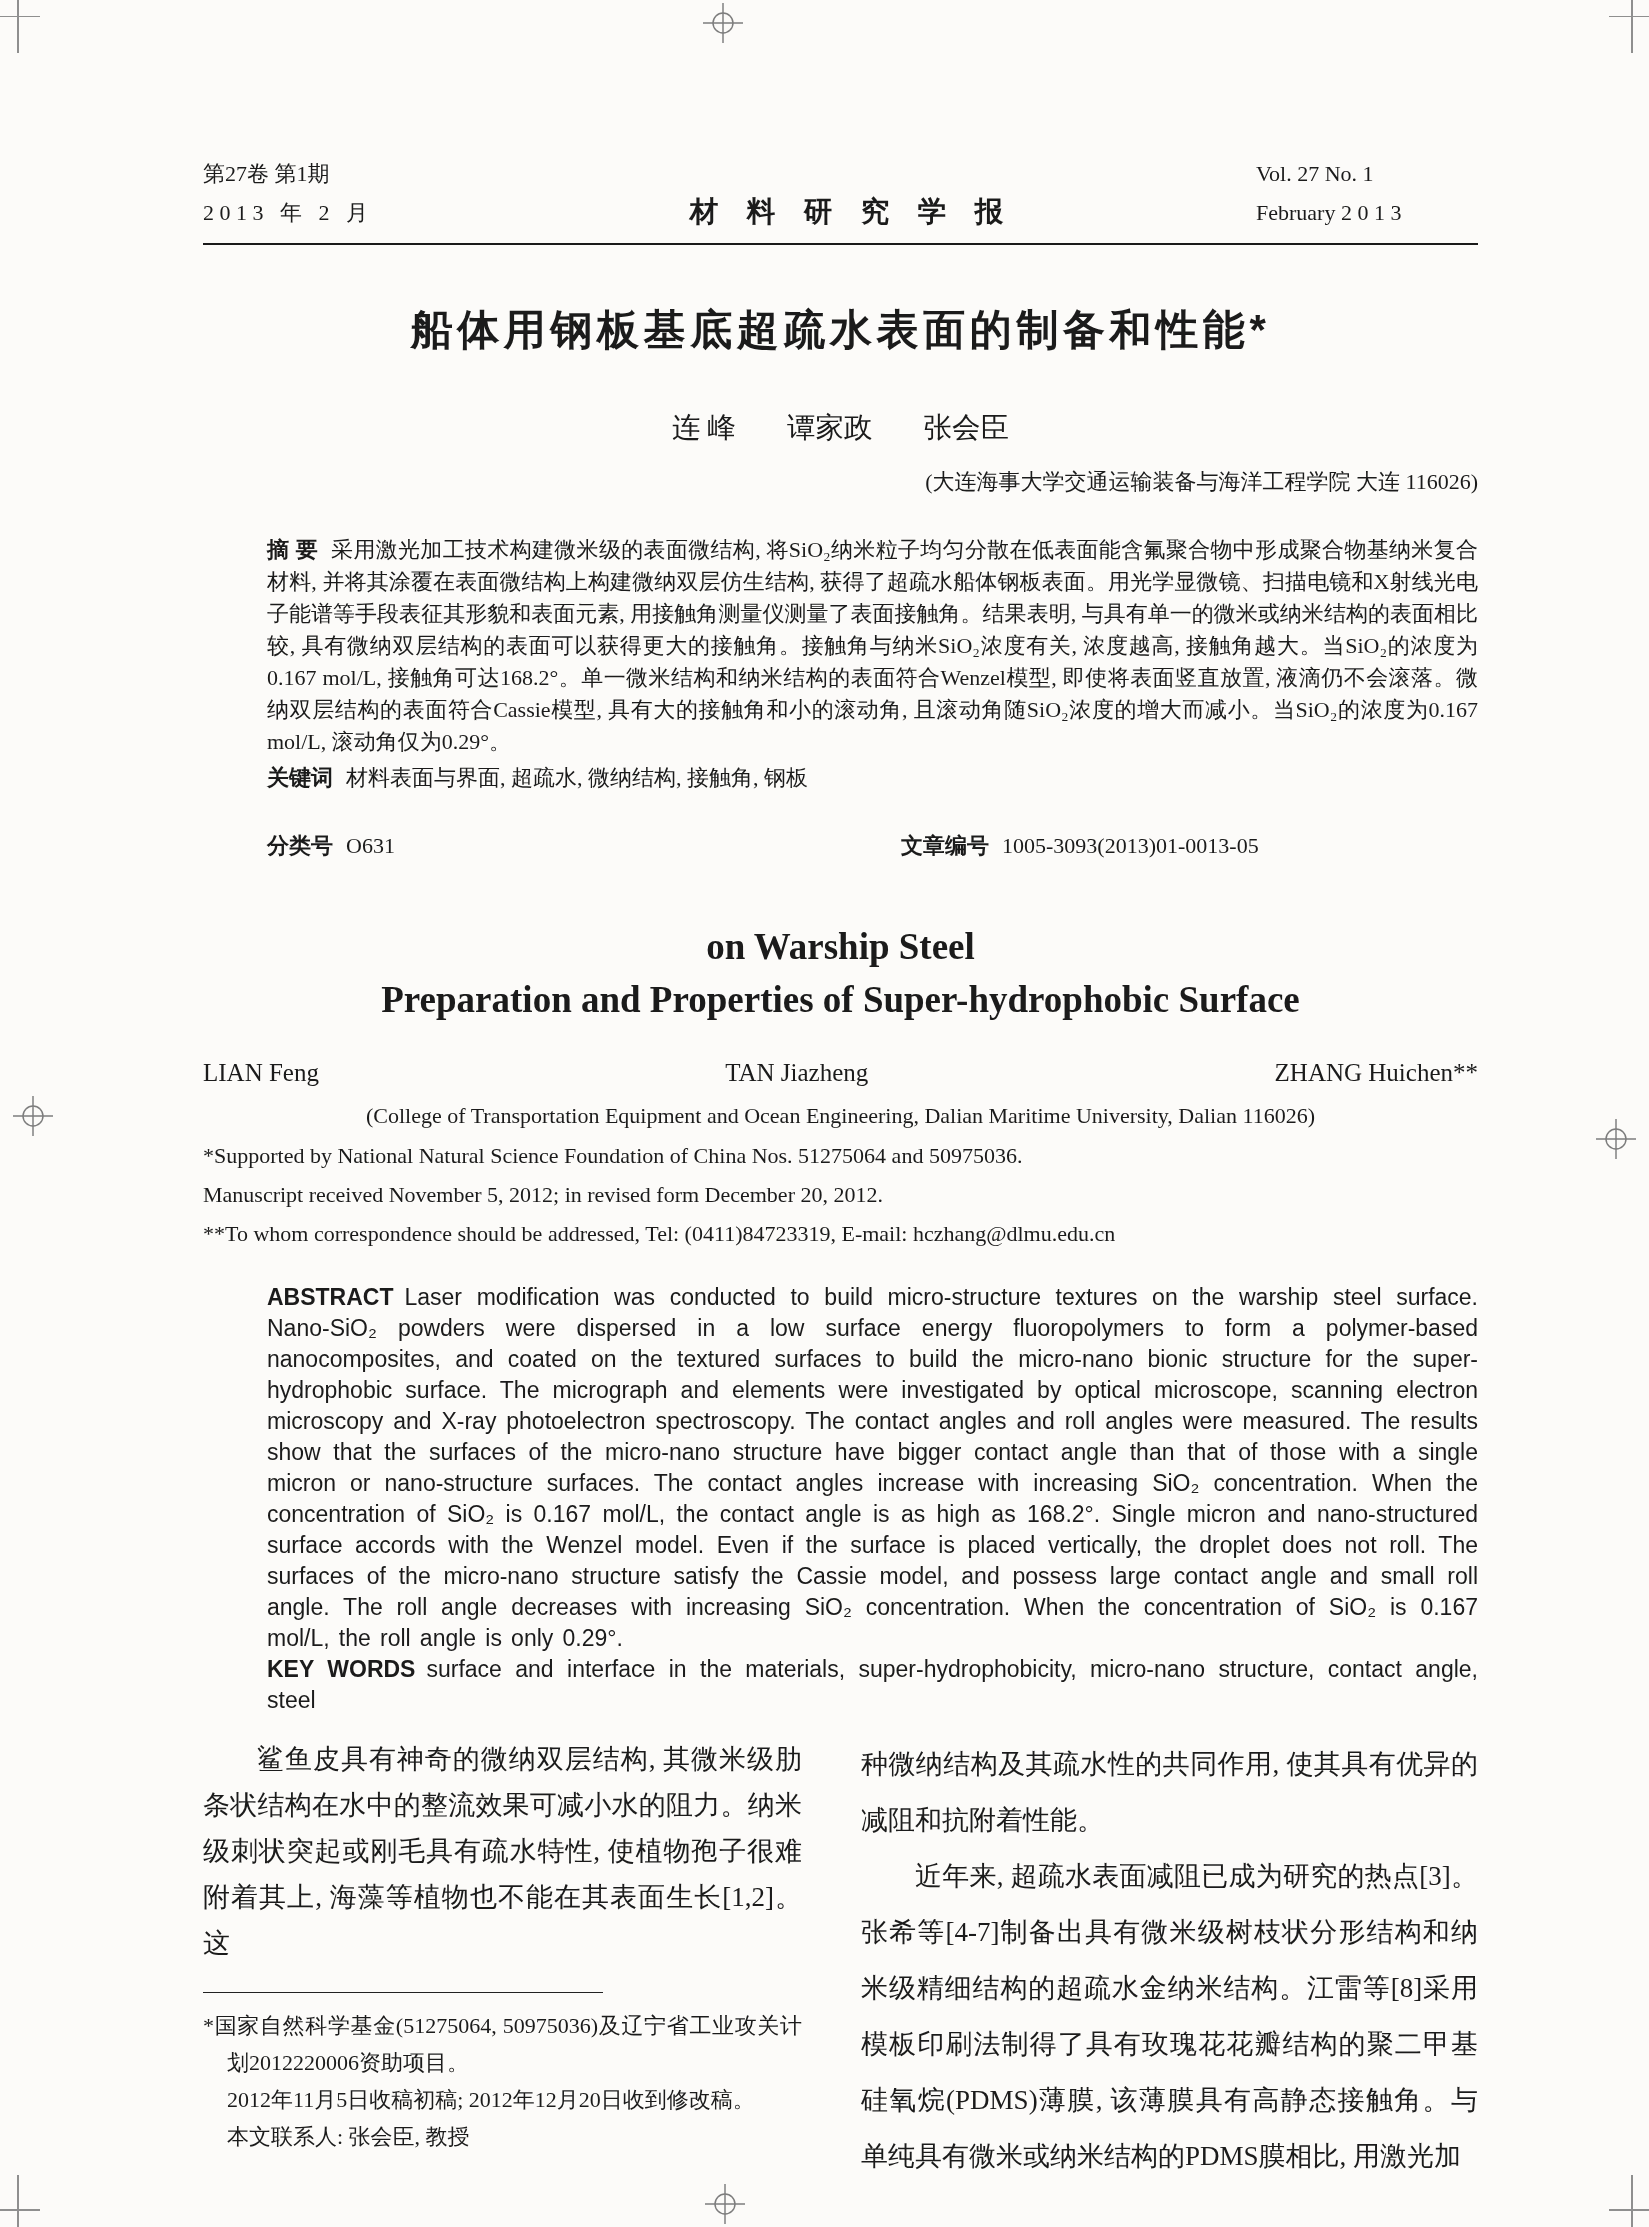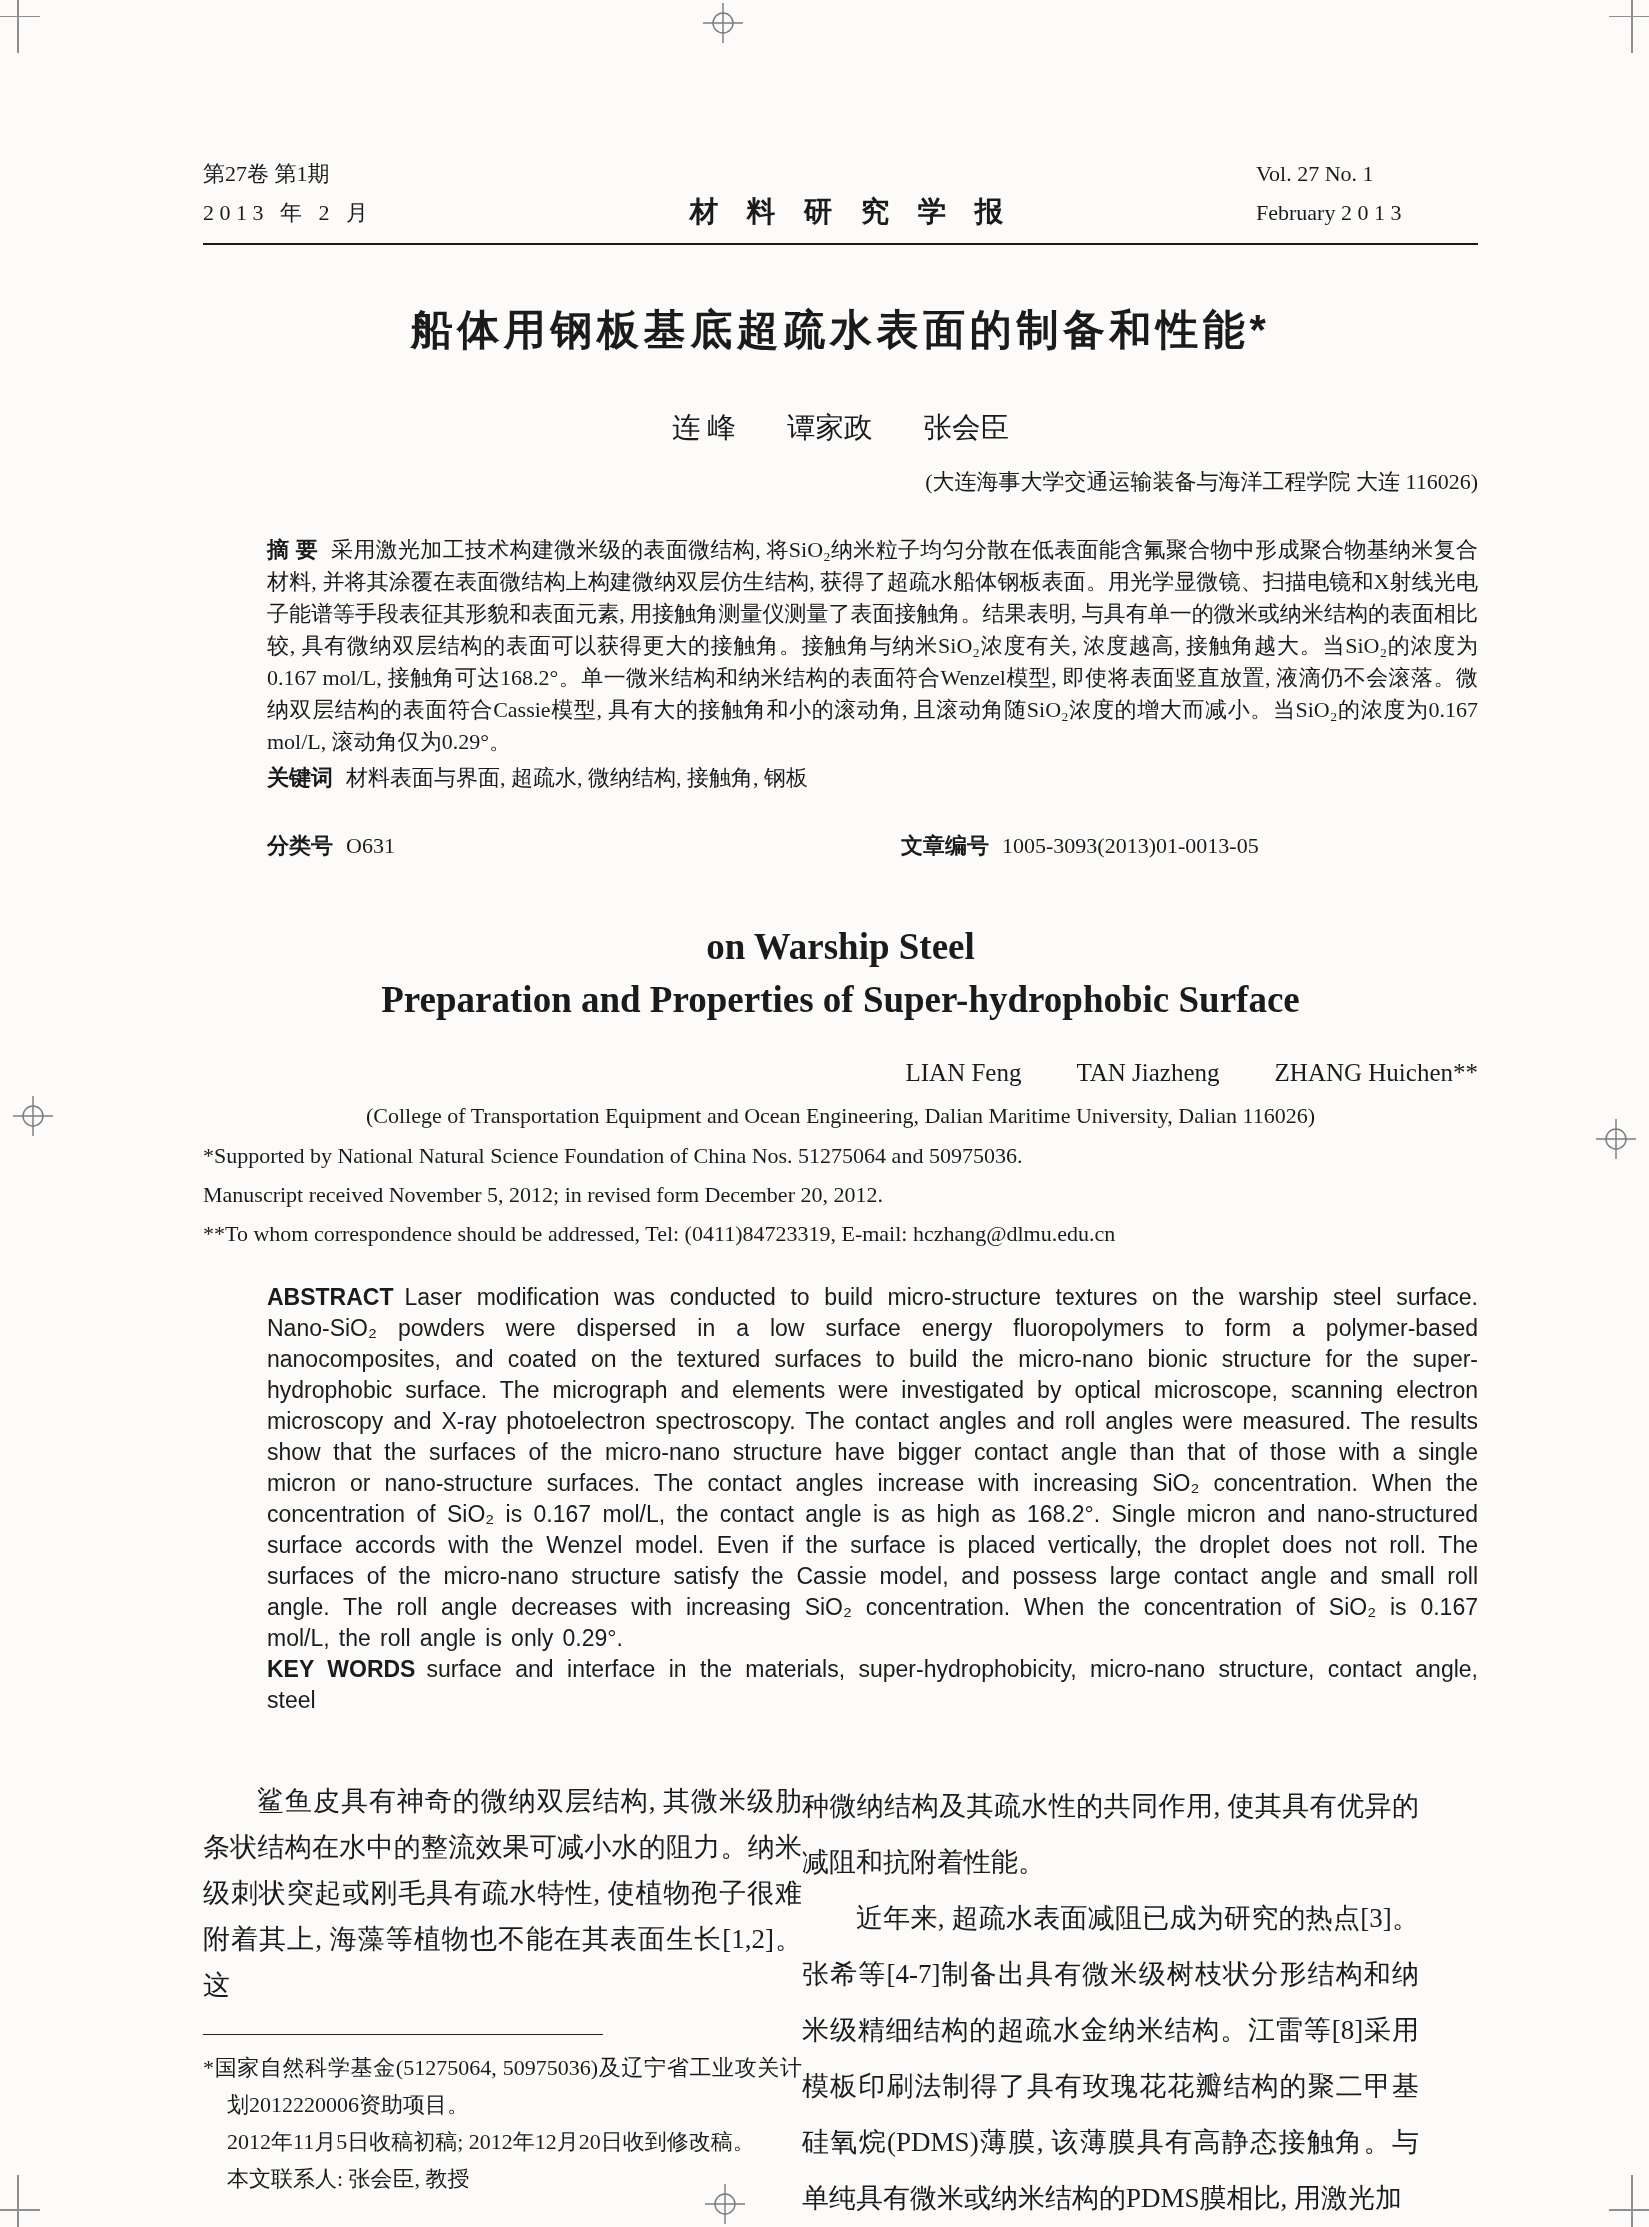--- a/index.html
+++ b/index.html
@@ -39,35 +39,35 @@
   .abs-block { margin:37px 0 0 64px; font-size:22px; line-height:32px; text-align:justify; }
   .label-cn {
     font-family:"Liberation Sans","DejaVu Sans",sans-serif;
     font-weight:bold; margin-right:13px;
   }
   .kw-line { margin-top:3.7px; }
   .meta-row { display:flex; margin:37px 0 0 64px; font-size:22px; }
   .meta-first { width:634px; }
 
   .title-en { margin-top:59px; text-align:center; font-size:37px; font-weight:bold; line-height:53px; }
-  .authors-en { margin-top:33px; display:flex; justify-content:flex-end; gap:55px; font-size:25px; }
+  .authors-en { margin-top:33px; display:flex; justify-content:space-between; gap:55px; font-size:25px; }
   .affil-en { margin-top:16px; text-align:center; font-size:22px; }
   .notes { margin-top:7px; font-size:22px; line-height:39px; }
 
   .abs-en {
     margin:29px 0 0 64px;
     font-family:"Liberation Sans","DejaVu Sans",sans-serif;
     font-size:23px; line-height:31px; text-align:justify; word-spacing:2.8px;
   }
   .label-en {
     font-family:"Liberation Sans","DejaVu Sans",sans-serif;
     font-weight:bold; margin-right:11px;
   }
 
-  .body-cols { display:flex; margin-top:62px; font-size:27px; }
+  .body-cols { display:flex; gap:59px; margin-top:20px; font-size:27px; }
   .col-left  { width:599px; line-height:46px; text-align:justify; }
   .col-right { width:617px; line-height:56px; text-align:justify; }
   .indent { text-indent:2em; }
 
   .fn-area { margin-top:26px; font-size:22px; line-height:37px; }
   .fn-divider { width:400px; border-top:1.8px solid #222; margin-bottom:14.7px; }
   .fn-hang { padding-left:24px; text-indent:-24px; }
   .fn-ind  { padding-left:24px; }
 </style>
 </head>

